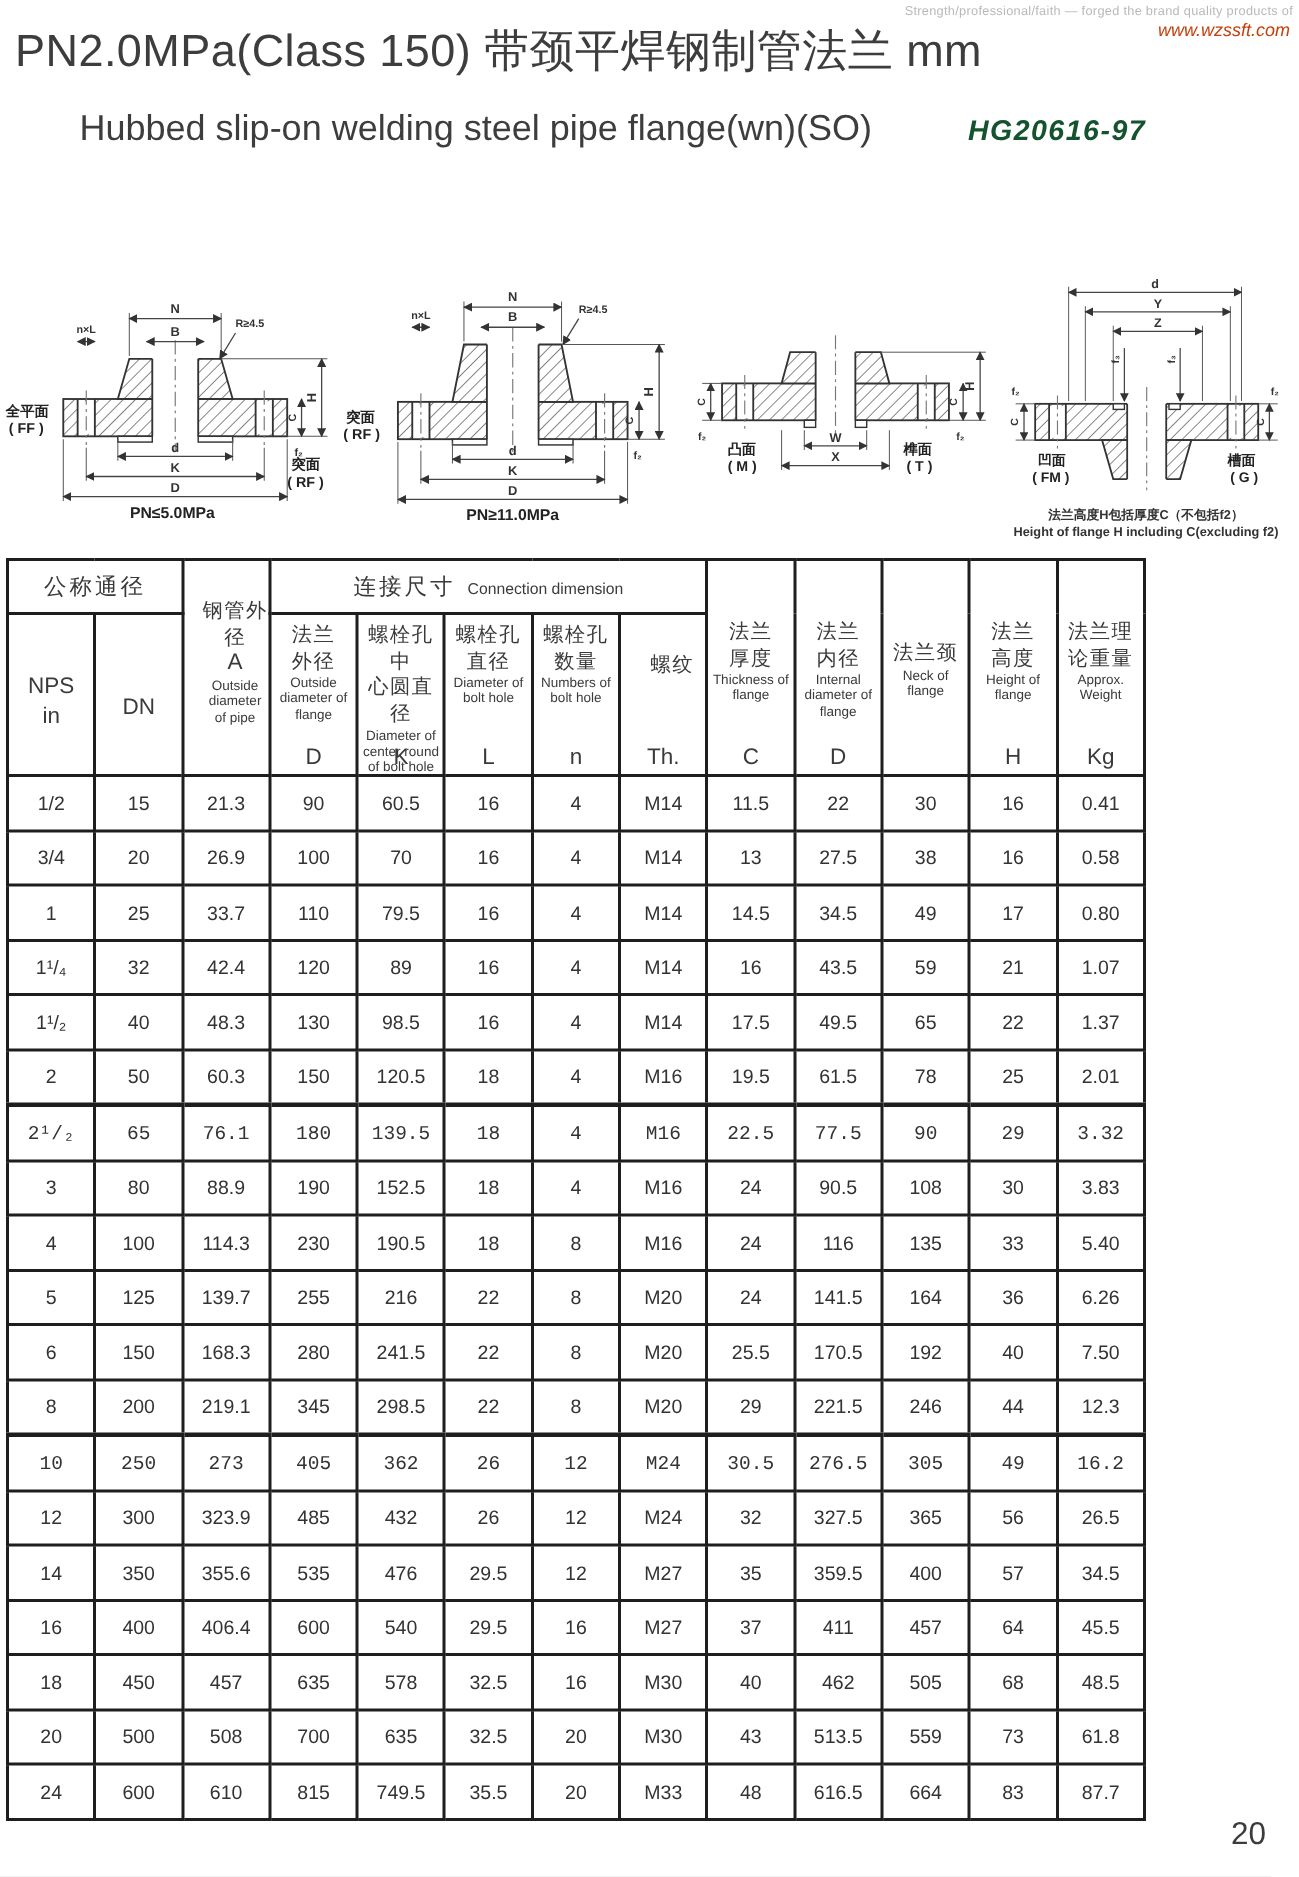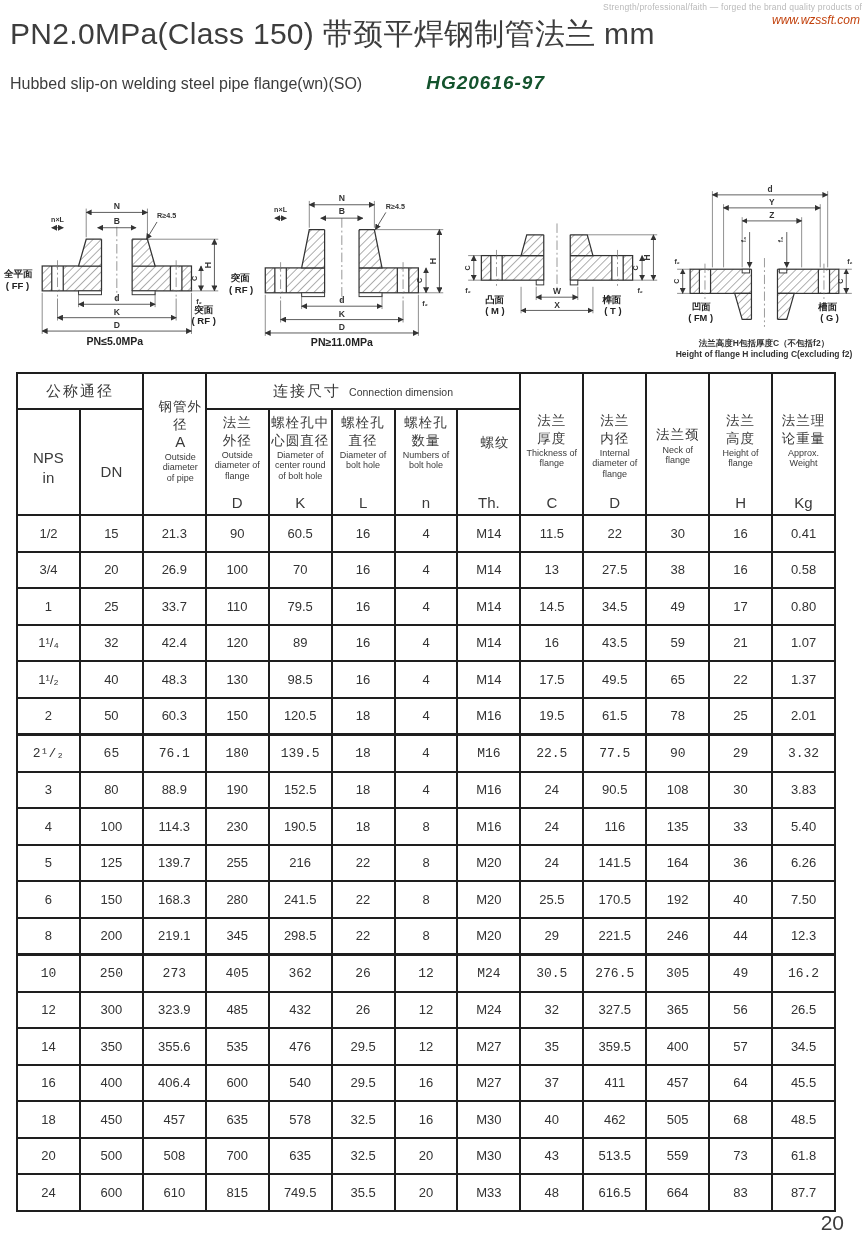--- a/index.html
+++ b/index.html
@@ -3,41 +3,41 @@
 <meta charset="utf-8">
 <style>
   html,body{margin:0;padding:0;background:#e8e8e8;}
   body{font-family:"Liberation Sans","DejaVu Sans",sans-serif;color:#3a3a3a;}
   .page{position:relative;width:866px;height:1251px;margin:0 auto;background:#fff;overflow:hidden;}
 
   .tagline{position:absolute;top:2px;right:4px;font-size:8.5px;color:#b9b9b9;letter-spacing:.2px;}
   .website{position:absolute;top:13px;right:6px;font-size:12px;font-style:italic;color:#c2410c;}
   .title{position:absolute;top:14px;left:10px;font-size:30px;color:#3d3d3d;letter-spacing:.3px;white-space:nowrap;}
   .subtitle-row{position:absolute;top:72px;left:10px;display:flex;align-items:baseline;white-space:nowrap;}
-  .subtitle{font-size:16px;color:#3d3d3d;}
+  .subtitle{font-size:24px;color:#3d3d3d;margin-left:43px;}
   .standard{margin-left:64px;font-size:19px;font-weight:bold;font-style:italic;color:#14532d;letter-spacing:1px;}
 
   .diagrams{position:absolute;top:180px;left:0;width:866px;display:flex;justify-content:space-between;padding:0 2px;box-sizing:border-box;}
   .dia{display:flex;flex-direction:column;align-items:center;}
   .dia-note{font-size:8.5px;font-weight:bold;color:#333;text-align:center;line-height:1.3;margin-top:0;}
 
   svg text{font-family:"Liberation Sans","DejaVu Sans",sans-serif;}
   .shape{fill:url(#hatch);stroke:#333;stroke-width:1.3;}
   .step{fill:#fff;stroke:#333;stroke-width:1;}
   .white{fill:#fff;stroke:none;}
   .edge{stroke:#333;stroke-width:1.3;}
   .cl{stroke:#777;stroke-width:.8;stroke-dasharray:10 3 2 3;}
   .dl{stroke:#444;stroke-width:.9;fill:none;}
   .ext{stroke:#555;stroke-width:.7;}
   .dim{font-size:9px;font-weight:bold;fill:#333;text-anchor:middle;}
   .dim-s{font-size:7.5px;font-weight:bold;fill:#333;text-anchor:middle;}
   .face{font-size:10px;font-weight:bold;fill:#222;}
   .cap{font-size:11px;font-weight:bold;fill:#222;text-anchor:middle;}
 
-  table.spec{position:absolute;top:372px;left:16px;width:820px;border-collapse:collapse;table-layout:fixed;background:#fff;}
+  table.spec{position:absolute;top:372px;left:4px;width:760px;border-collapse:collapse;table-layout:fixed;background:#fff;}
   .spec th,.spec td{border:2px solid #1e1e1e;padding:0;text-align:center;font-weight:normal;}
   .spec td{height:34.5px;font-size:13px;color:#333;}
   .spec tr.grp td{border-top-width:3px;font-family:Liberation Mono, monospace;}
   .h1 th{height:34px;font-size:15px;vertical-align:middle;}
   .h2 th{height:104px;vertical-align:top;position:relative;}
   th.tall{position:relative;vertical-align:top;}
   .g-zh{font-size:15px;letter-spacing:2px;}
   .g-en{font-size:10.5px;margin-left:8px;letter-spacing:0;}
   .zh{display:block;font-size:13.5px;line-height:1.3;white-space:pre-line;letter-spacing:1px;}
   .en{display:block;font-size:9px;line-height:1.15;color:#3a3a3a;padding:1px 2px 0;}

